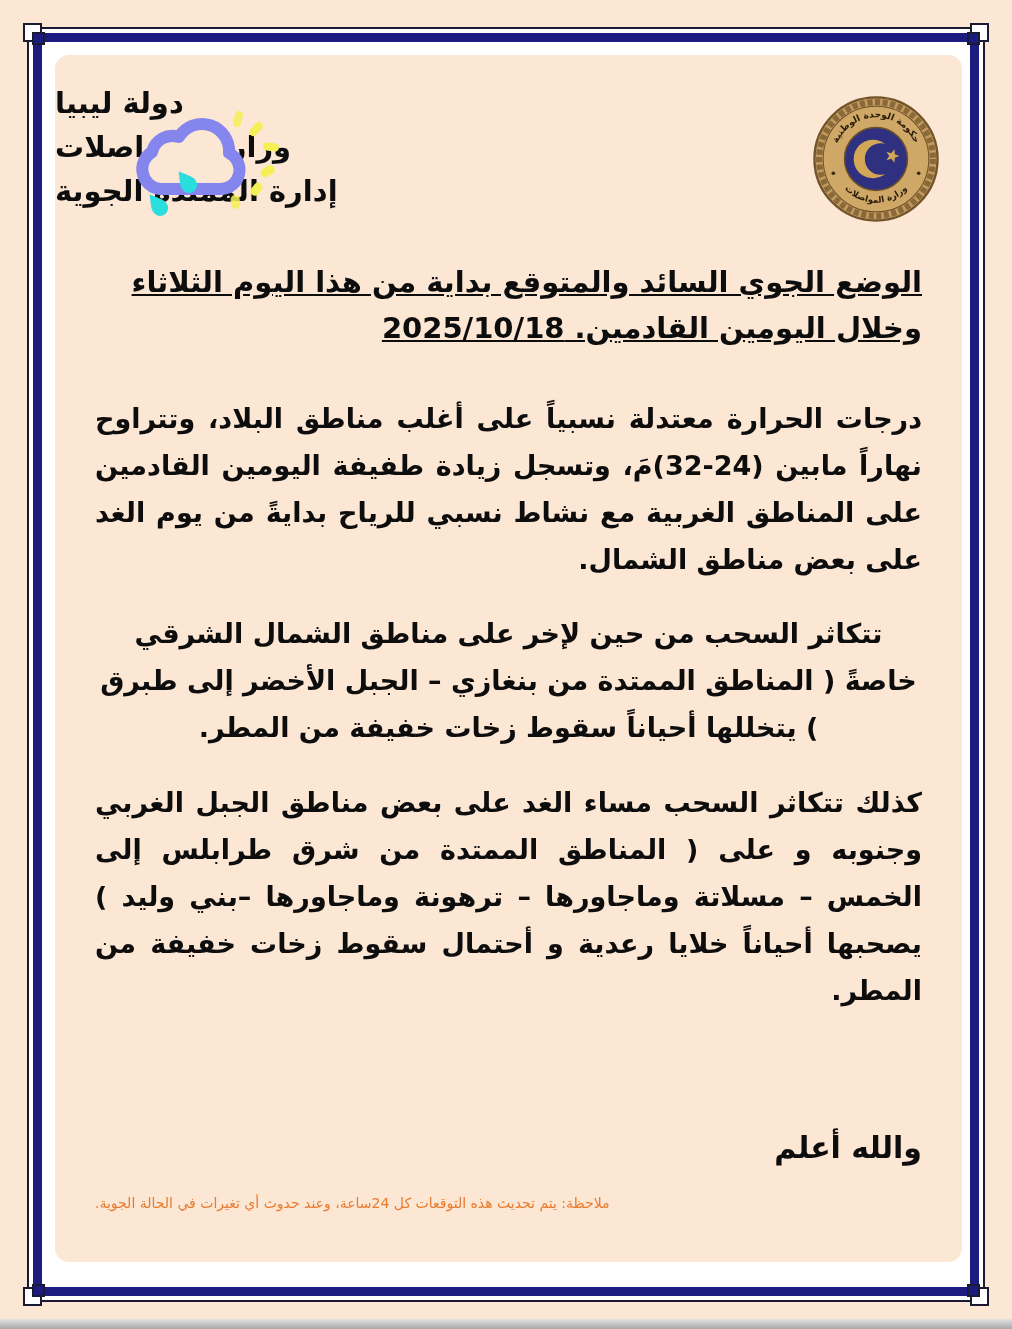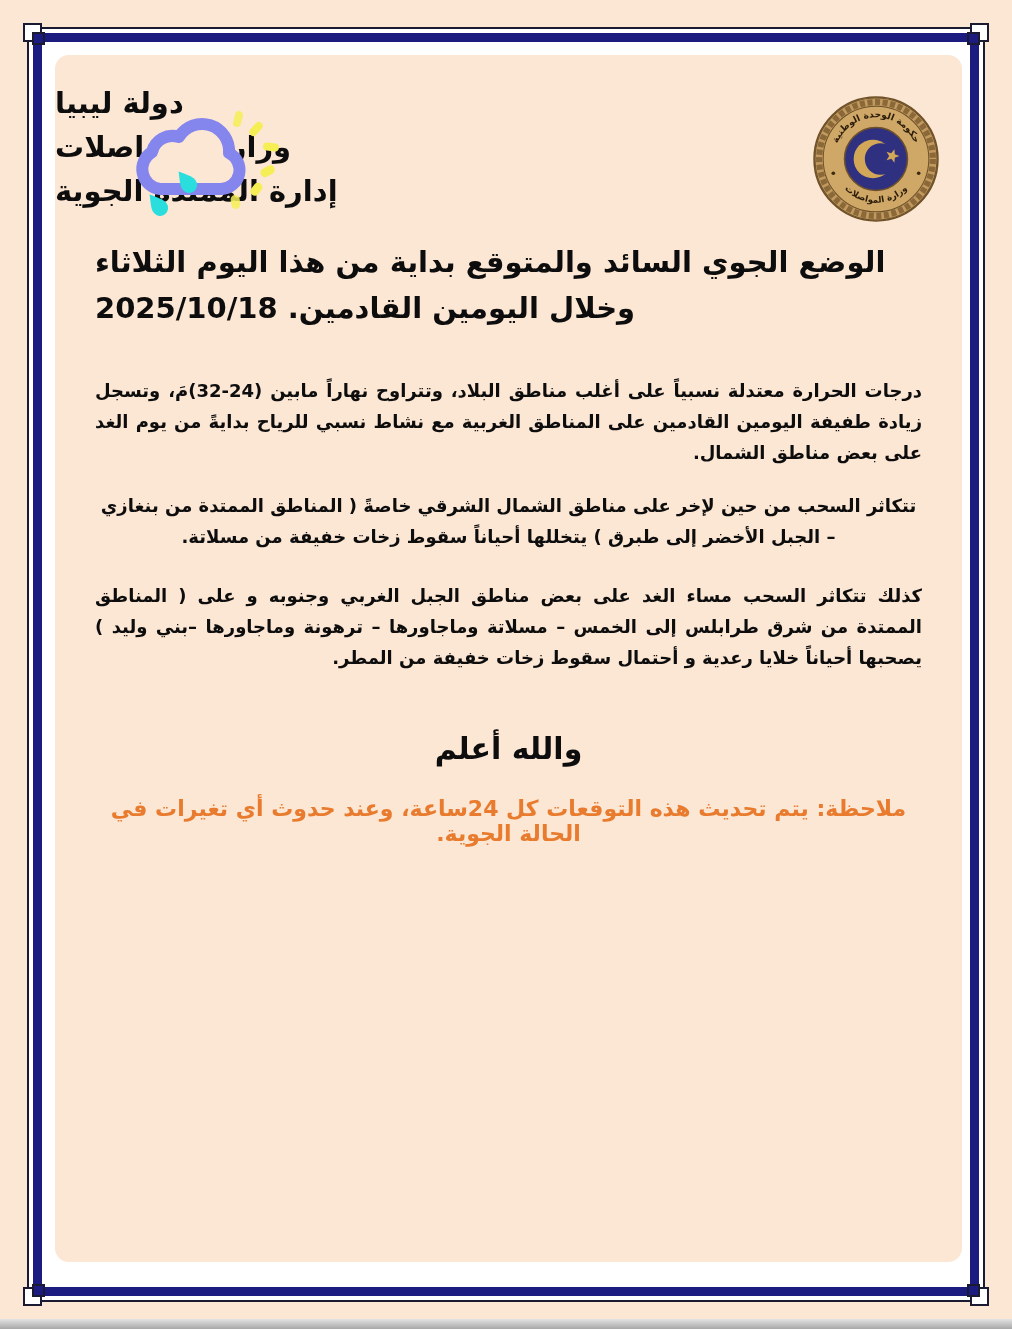--- a/index.html
+++ b/index.html
@@ -37,31 +37,31 @@
   
   .weather-icon{position:absolute;left:58px;top:42px;width:170px;height:132px;}
   .gov-logo{position:absolute;right:22px;top:40px;width:128px;height:128px;}
   .header-block{
     padding-top:26px;text-align:left;font-weight:bold;
     font-size:29px;line-height:44px;
   }
   .header-block div{white-space:nowrap;}
   
   .textarea{padding:0 40px;direction:rtl;}
-  .intro{margin-top:26px;text-align:left;font-weight:bold;font-size:29px;line-height:46px;}
-  .para{font-weight:bold;font-size:18px;line-height:31px;}
+  .intro{margin-top:46px;text-align:right;font-weight:bold;font-size:29px;line-height:46px;text-decoration:underline;}
+  .para{font-weight:bold;font-size:27px;line-height:47px;}
   .para.justify{text-align:justify;}
   .para.center{text-align:center;}
   .p-temp{margin-top:44px;}
   .p-ne{margin-top:22px;}
   .p-west{margin-top:28px;}
-  .closing{margin-top:58px;text-align:center;font-weight:bold;font-size:30px;}
+  .closing{margin-top:116px;text-align:right;font-weight:bold;font-size:30px;}
   .note{
-    margin-top:30px;text-align:center;font-weight:bold;
-    font-size:22px;color:#e87b2d;
+    margin-top:30px;text-align:left;font-weight:normal;
+    font-size:14px;color:#e87b2d;
   }
 </style>
 </head>
 <body>
 
 <div class="frame-outerline"></div>
 <div class="frame-navy"></div>
 <div class="corner tl">
     <div class="sq1"></div>
     <div class="sq2"></div>
@@ -127,21 +127,21 @@
   </div>
 
   <div class="textarea">
     <div class="intro">
       <div>الوضع الجوي السائد والمتوقع بداية من هذا اليوم الثلاثاء</div>
       <div>وخلال اليومين القادمين. 2025/10/18</div>
     </div>
 
     <p class="para justify p-temp">درجات الحرارة معتدلة نسبياً على أغلب مناطق البلاد، وتتراوح نهاراً مابين ‭(32-24)‬مَ، وتسجل زيادة طفيفة اليومين القادمين على المناطق الغربية مع نشاط نسبي للرياح بدايةً من يوم الغد على بعض مناطق الشمال.</p>
 
-    <p class="para center p-ne">تتكاثر السحب من حين لإخر على مناطق الشمال الشرقي خاصةً ( المناطق الممتدة من بنغازي – الجبل الأخضر إلى طبرق ) يتخللها أحياناً سقوط زخات خفيفة من مسلاتة.</p>
+    <p class="para center p-ne">تتكاثر السحب من حين لإخر على مناطق الشمال الشرقي خاصةً ( المناطق الممتدة من بنغازي – الجبل الأخضر إلى طبرق ) يتخللها أحياناً سقوط زخات خفيفة من المطر.</p>
 
     <p class="para justify p-west">كذلك تتكاثر السحب مساء الغد على بعض مناطق الجبل الغربي وجنوبه و على ( المناطق الممتدة من شرق طرابلس إلى الخمس – مسلاتة وماجاورها – ترهونة وماجاورها –بني وليد ) يصحبها أحياناً خلايا رعدية و أحتمال سقوط زخات خفيفة من المطر.</p>
 
     <div class="closing">والله أعلم</div>
 
     <div class="note">ملاحظة: يتم تحديث هذه التوقعات كل 24ساعة، وعند حدوث أي تغيرات في الحالة الجوية.</div>
   </div>
 </div>
 
 <div class="gray-strip"></div>

